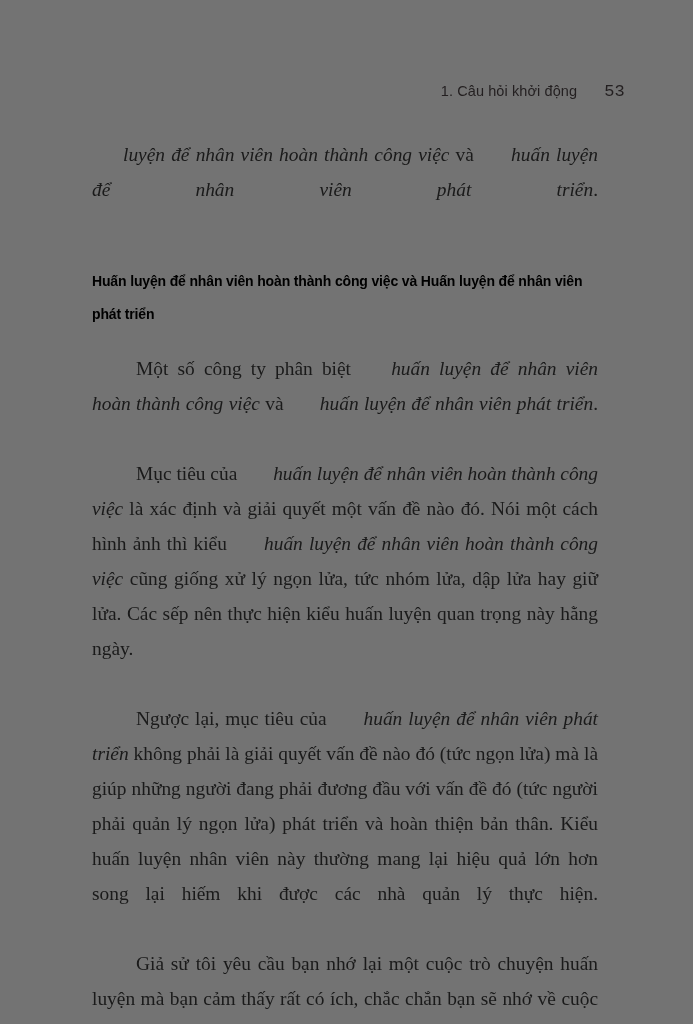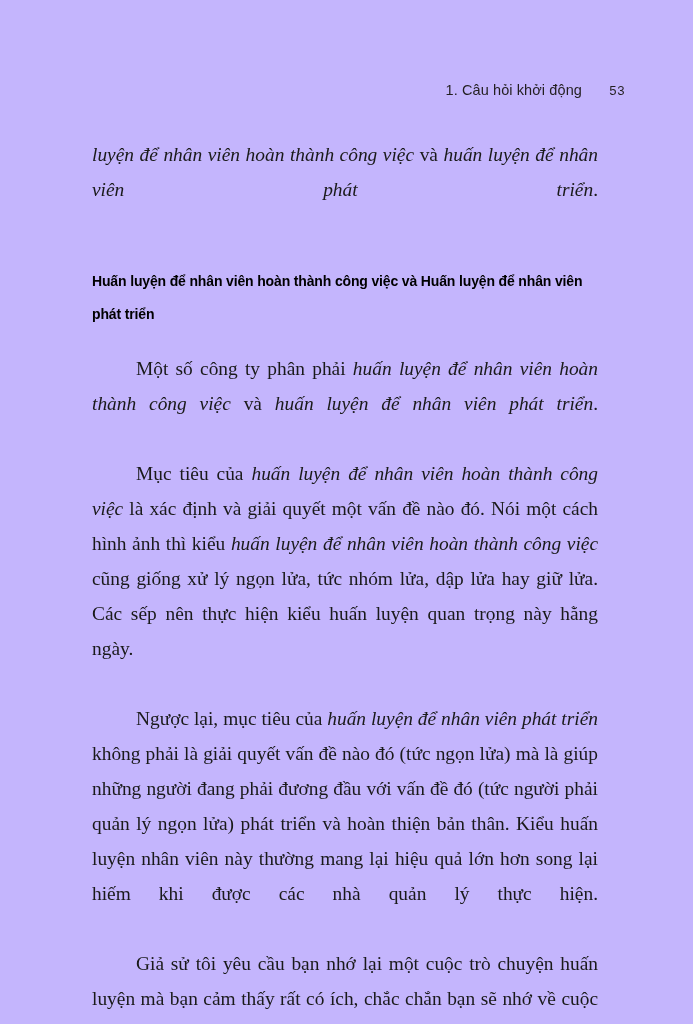--- a/index.html
+++ b/index.html
@@ -7,21 +7,21 @@
     margin: 0;
     padding: 0;
     background: #ffffff;
   }
 
   .page {
     position: relative;
     width: 693px;
     height: 1024px;
     margin: 0 auto;
-    background: #c4b5fd;
+    background: #737373;
     overflow: hidden;
     box-sizing: border-box;
   }
 
   
   .running-head {
     position: absolute;
     top: 82px;
     left: 92px;
     right: 68px;
@@ -35,21 +35,21 @@
   .running-head-title {
     font-family: "Liberation Sans", "DejaVu Sans", sans-serif;
     font-size: 14.5px;
     font-weight: 400;
     color: #231f20;
     letter-spacing: 0.1px;
   }
 
   .running-head-folio {
     font-family: Liberation Mono, monospace;
-    font-size: 13px;
+    font-size: 17px;
     font-weight: 400;
     color: #231f20;
     margin-left: 27px;
     letter-spacing: 0.2px;
   }
 
   
   .text-column {
     position: absolute;
     top: 137px;
@@ -94,20 +94,21 @@
     font-family: "Liberation Sans", "DejaVu Sans", sans-serif;
     font-size: 14px;
     font-weight: 700;
     line-height: 33px;
     color: #000000;
     letter-spacing: -0.15px;
     text-align: left;
   }
 
   em.term {
+    margin-left: 31px;
   }
 
   
   p.body-para::after {
     content: "";
     display: inline-block;
     width: 100%;
   }
 </style>
 </head>
@@ -123,21 +124,21 @@
   <div class="text-column">
 
     <p class="body-para continuation"><em class="term">luyện để nhân viên hoàn thành công việc</em><span> và </span><em class="term">huấn luyện để nhân viên phát triển</em><span>.</span></p>
 
     <div class="spacer-after-lead"></div>
 
     <h2 class="section-heading">Huấn luyện để nhân viên hoàn thành công việc và Huấn luyện để nhân viên phát triển</h2>
 
     <div class="spacer-after-heading"></div>
 
-    <p class="body-para indented"><span>Một số công ty phân phải </span><em class="term">huấn luyện để nhân viên hoàn thành công việc</em><span> và </span><em class="term">huấn luyện để nhân viên phát triển</em><span>.</span></p>
+    <p class="body-para indented"><span>Một số công ty phân biệt </span><em class="term">huấn luyện để nhân viên hoàn thành công việc</em><span> và </span><em class="term">huấn luyện để nhân viên phát triển</em><span>.</span></p>
 
     <p class="body-para indented"><span>Mục tiêu của </span><em class="term">huấn luyện để nhân viên hoàn thành công việc</em><span> là xác định và giải quyết một vấn đề nào đó. Nói một cách hình ảnh thì kiểu </span><em class="term">huấn luyện để nhân viên hoàn thành công việc</em><span> cũng giống xử lý ngọn lửa, tức nhóm lửa, dập lửa hay giữ lửa. Các sếp nên thực hiện kiểu huấn luyện quan trọng này hằng ngày.</span></p>
 
     <p class="body-para indented"><span>Ngược lại, mục tiêu của </span><em class="term">huấn luyện để nhân viên phát triển</em><span> không phải là giải quyết vấn đề nào đó (tức ngọn lửa) mà là giúp những người đang phải đương đầu với vấn đề đó (tức người phải quản lý ngọn lửa) phát triển và hoàn thiện bản thân. Kiểu huấn luyện nhân viên này thường mang lại hiệu quả lớn hơn song lại hiếm khi được các nhà quản lý thực hiện.</span></p>
 
     <p class="body-para indented">Giả sử tôi yêu cầu bạn nhớ lại một cuộc trò chuyện huấn luyện mà bạn cảm thấy rất có ích, chắc chắn bạn sẽ nhớ về cuộc trò chuyện đã giúp bạn học hỏi được nhiều điều và phát huy năng lực chứ không phải chỉ nhằm giải quyết vấn đề nào đó.</p>
 
   </div>
 
 </div>

